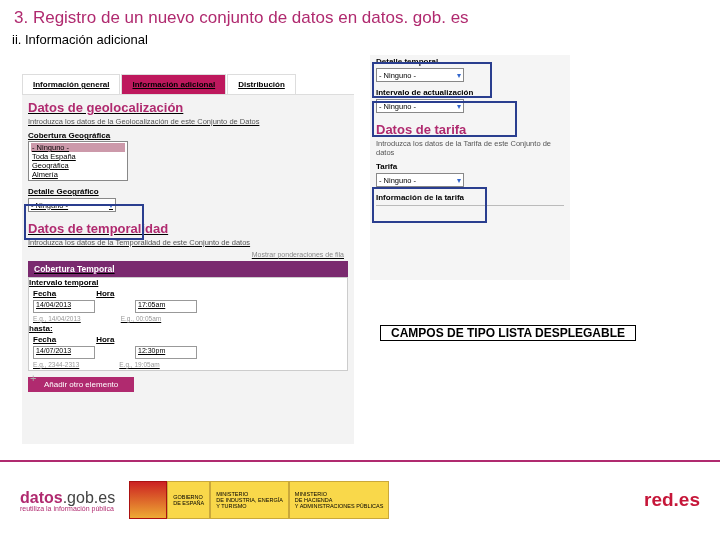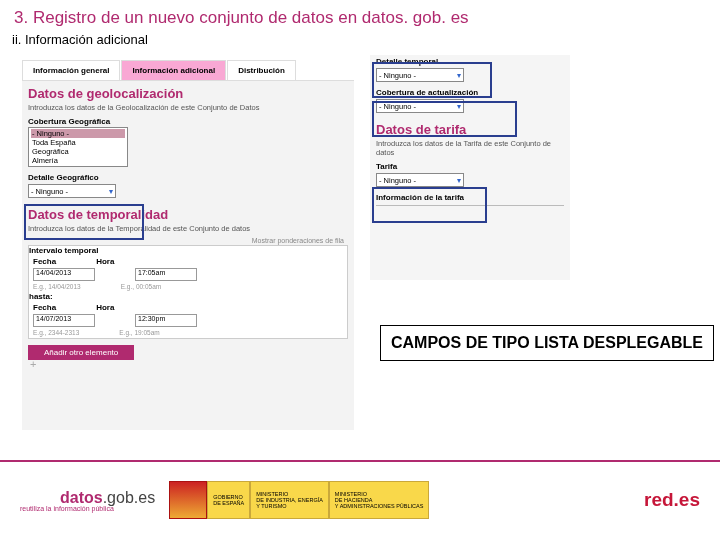--- a/index.html
+++ b/index.html
@@ -19,23 +19,24 @@
     font-size: 13px;
     padding: 2px 12px 8px;
   }
   .content-area {
     position: relative;
     height: 380px;
     padding: 0 14px;
   }
   .panel-left {
     position: absolute;
-    left: 22px; top: 5px;
+    left: 22px; top: 19px;
     width: 332px; height: 370px;
     background: #f3f3f3;
+    text-decoration: underline;
   }
   .panel-right {
     position: absolute;
     left: 370px; top: 0;
     width: 200px; height: 225px;
     background: #f5f5f5;
   }
   .tabs {
     display: flex;
     background: #fff;
@@ -43,21 +44,21 @@
     font-weight: bold;
     border-bottom: 1px solid #ddd;
   }
   .tab {
     padding: 5px 10px;
     border: 1px solid #ddd;
     border-bottom: none;
     margin-right: 1px;
     background: #fff;
   }
-  .tab.active { background: #f9a8d4; }
+  .tab.active { background: #be185d; }
   .section-hdr {
     font-size: 13px;
     font-weight: bold;
     color: #b02a6f;
     padding: 5px 6px 2px;
   }
   .section-txt {
     font-size: 7.5px;
     color: #555;
     padding: 0 6px 3px;
@@ -139,42 +140,42 @@
   .plus {
     position: absolute;
     left: 8px;
     font-size: 11px; color: #aaa;
   }
   .callout {
     position: absolute;
     left: 380px; top: 270px;
     border: 1px solid #000;
     background: #fff;
-    padding: 8px 10px;
-    font-size: 16px;
+    padding: 0 10px;
+    font-size: 12px;
     font-weight: bold;
     z-index: 5;
   }
   .footer-rule {
     position: absolute;
     left: 0; top: 460px;
     width: 720px; height: 2px;
     background: #b02a6f;
   }
   .footer {
     position: absolute;
     left: 0; top: 470px;
     width: 720px; height: 60px;
     display: flex;
     align-items: center;
     padding: 0 20px;
     gap: 6px;
   }
   .logo-datos .t1 { font-size: 16px; color: #444; }
-  .logo-datos .t1 b { color: #b02a6f; margin-left: 40px; }
+  .logo-datos .t1 b { color: #b02a6f; }
   .logo-datos .t2 { font-size: 7px; color: #b02a6f; margin-top:-2px; }
   .gov-block {
     display: flex; align-items: stretch; height: 38px;
     margin-left: 8px;
   }
   .escudo {
     width: 38px; height: 38px;
     background: linear-gradient(#c22, #ea3);
     border: 1px solid #a11;
   }
@@ -224,20 +225,21 @@
     <div class="field-label">Detalle Geográfico</div>
     <div class="dropdown">
       <span>- Ninguno -</span>
       <span class="arrow">▾</span>
     </div>
 
     <div class="section-hdr">Datos de temporalidad</div>
     <div class="section-txt">Introduzca los datos de la Temporalidad de este Conjunto de datos</div>
     <div class="override-row">Mostrar ponderaciones de fila</div>
 
+    <div class="temporal-hdr">Cobertura Temporal</div>
     <div class="temporal-body">
       <div class="lbl">Intervalo temporal</div>
 
       <div class="row">
         <span class="lbl">Fecha</span>
         <span class="lbl">Hora</span>
       </div>
       <div class="row">
         <span class="date-in">14/04/2013</span>
         <span class="date-in">17:05am</span>
@@ -263,21 +265,21 @@
     <span class="plus" style="top:298px;">+</span>
     <div class="add-btn">Añadir otro elemento</div>
   </div>
 
   <div class="panel-right">
     <div class="field-label">Detalle temporal</div>
     <div class="dropdown">
       <span>- Ninguno -</span>
       <span class="arrow">▾</span>
     </div>
-    <div class="field-label">Cobertura de actualización</div>
+    <div class="field-label">Intervalo de actualización</div>
     <div class="dropdown">
       <span>- Ninguno -</span>
       <span class="arrow">▾</span>
     </div>
 
     <div class="section-hdr">Datos de tarifa</div>
     <div class="section-txt">Introduzca los datos de la Tarifa de este Conjunto de datos</div>
     <div class="field-label">Tarifa</div>
     <div class="dropdown">
       <span>- Ninguno -</span>

